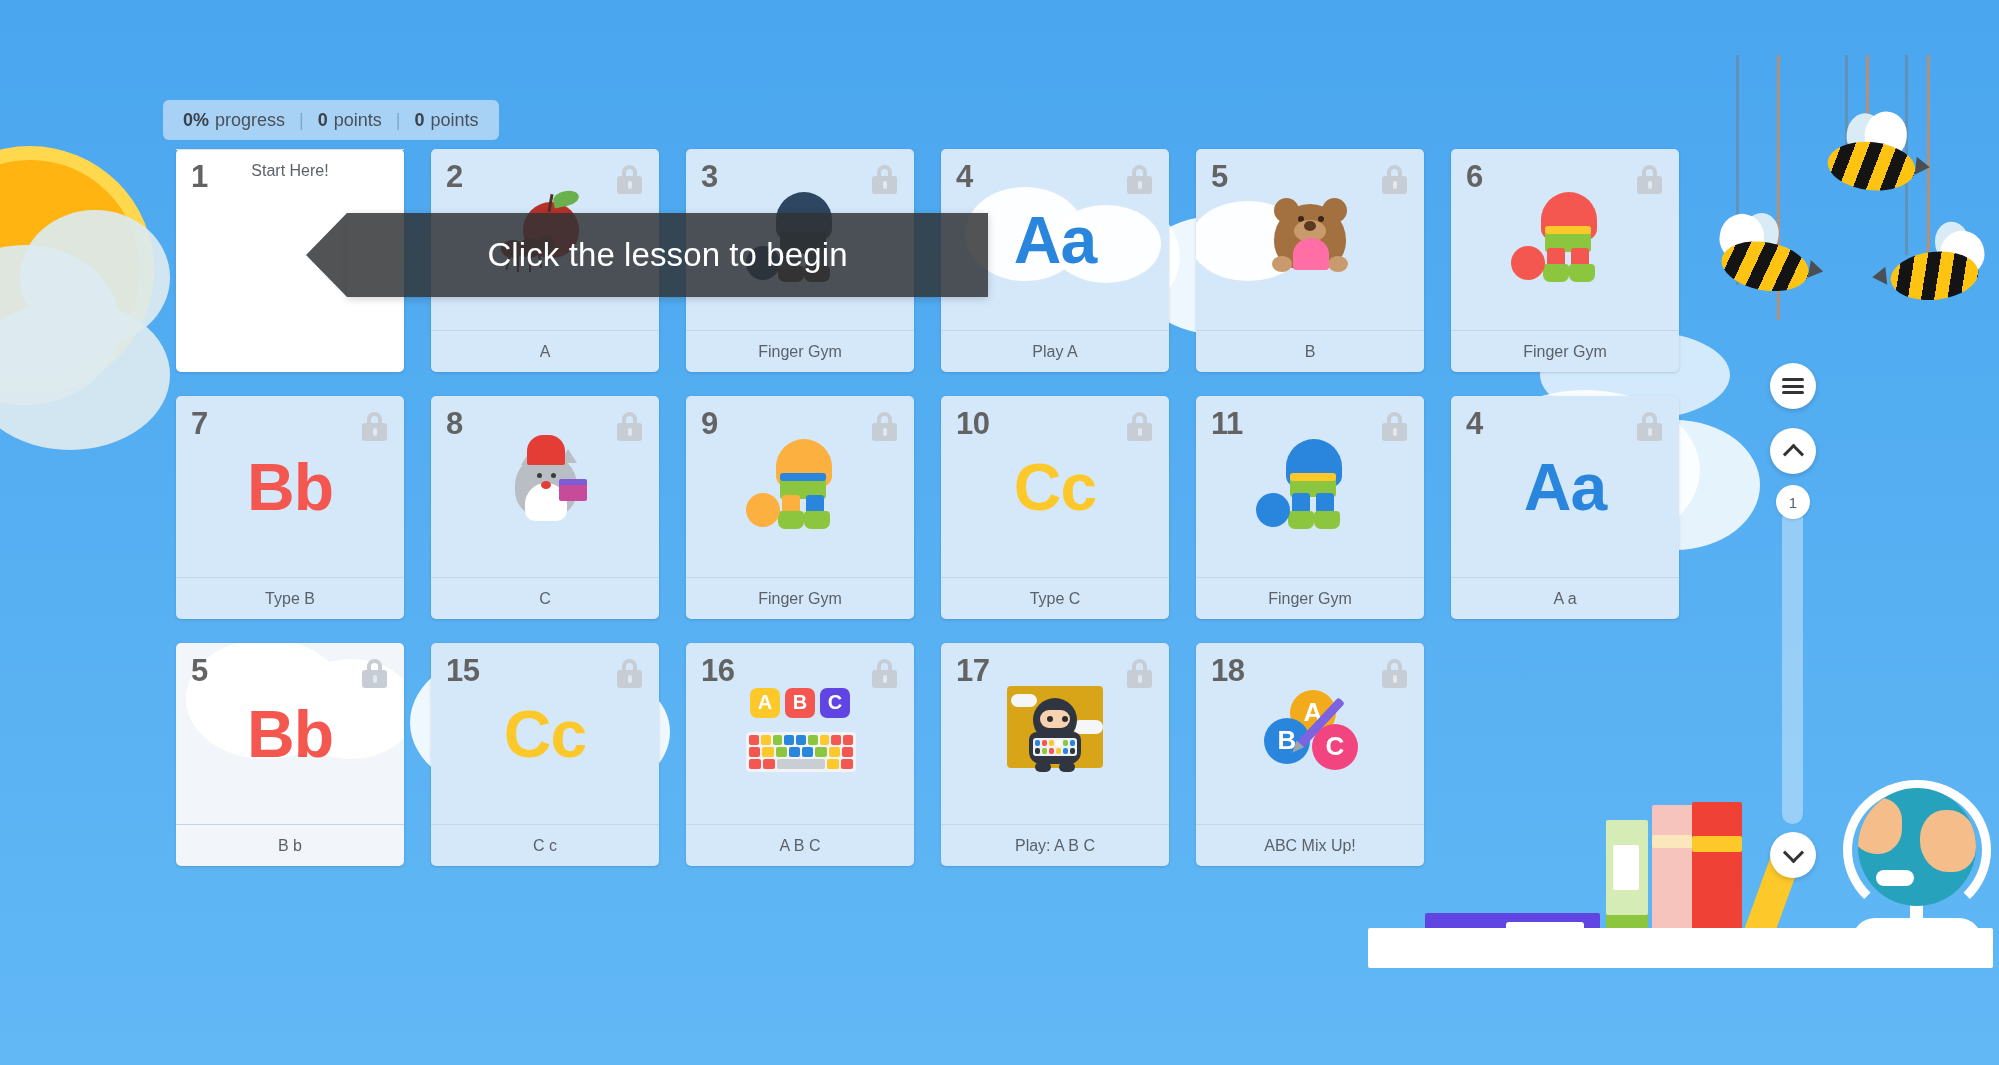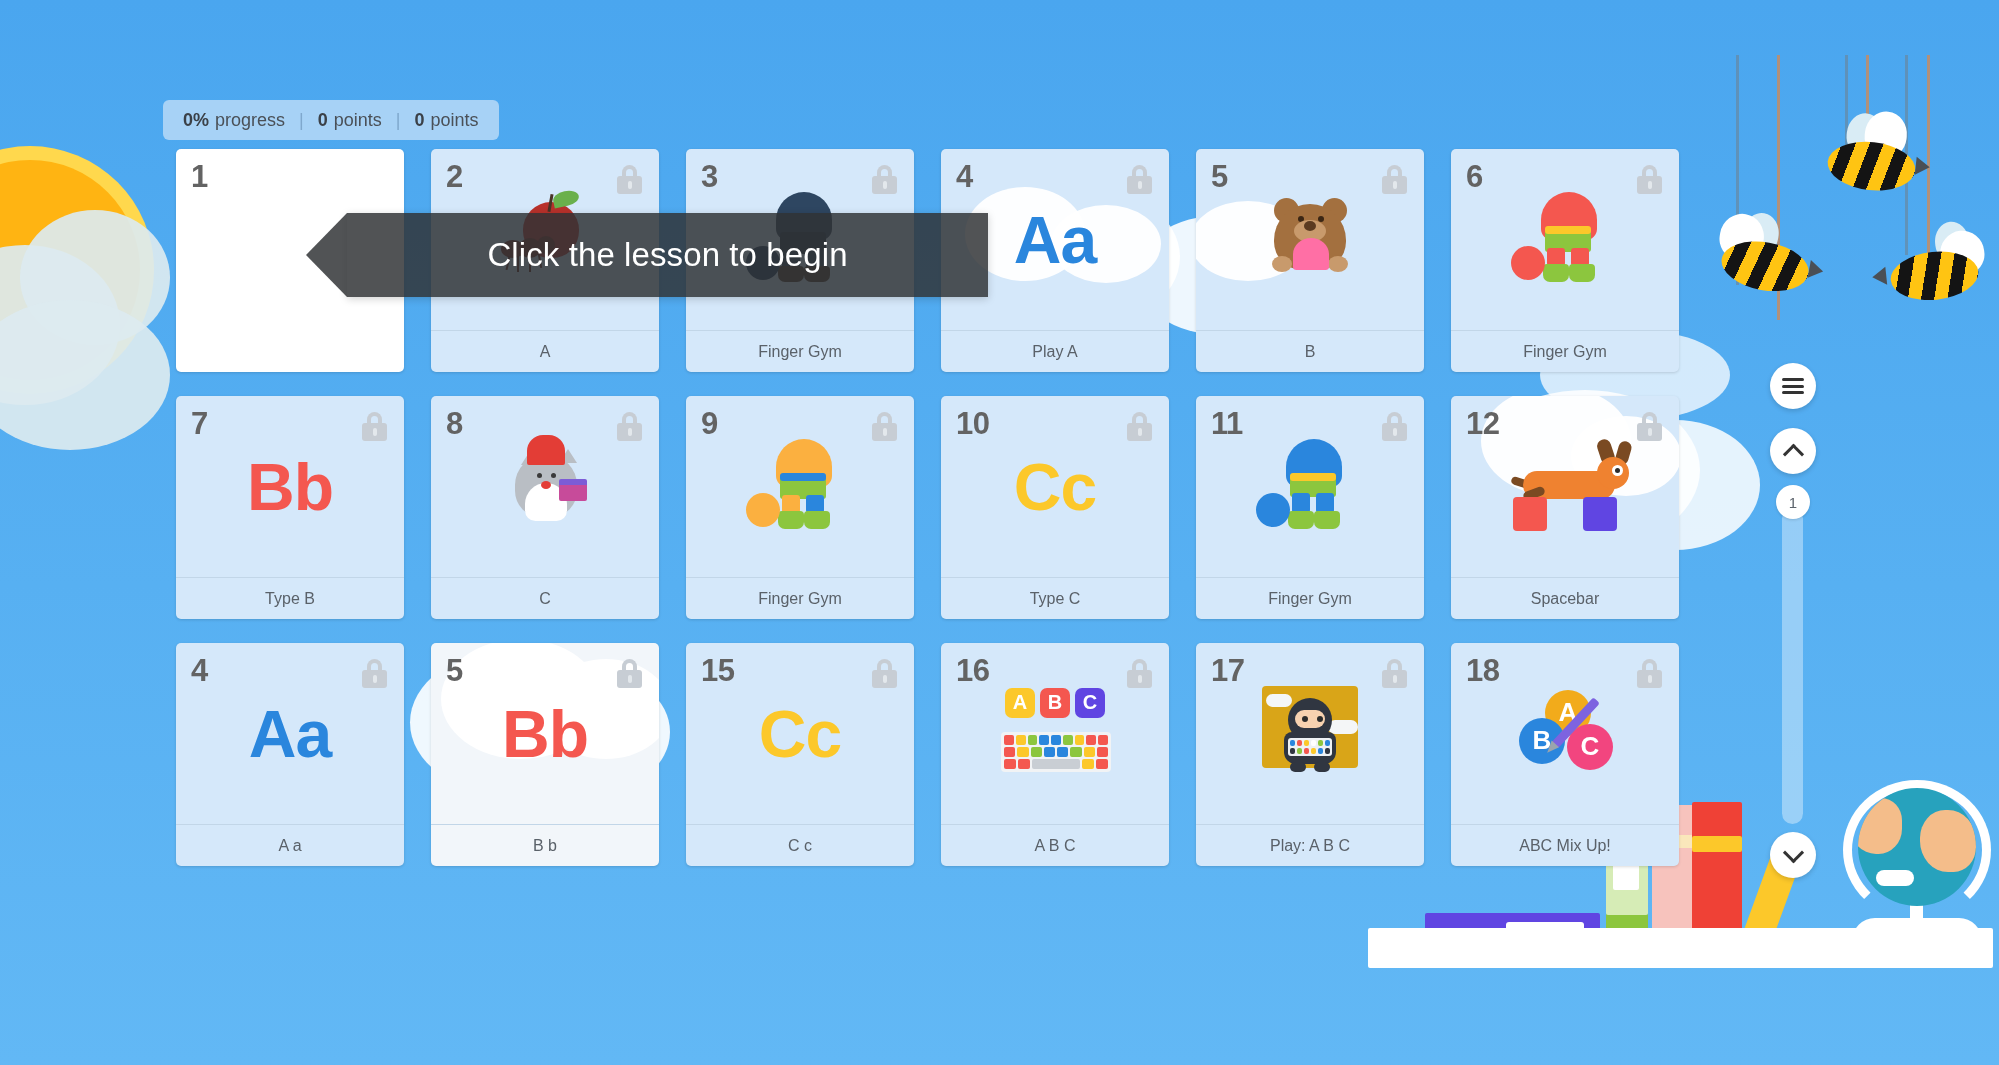--- a/index.html
+++ b/index.html
@@ -442,20 +442,21 @@
     <span style="margin-left:6px;">points</span>
     <span class="sep">|</span>
     <b>0</b>
     <span style="margin-left:6px;">points</span>
   </div>
 
   <div class="grid">
 
     <div class="tile first">
       <div class="tile-num">1</div>
+      <div class="tile-label">Start Here!</div>
     </div>
 
     <div class="tile">
       <div class="tile-num">2</div>
       <div class="lock">
           <div class="shackle"></div>
           <div class="body"></div>
         </div>
       <div class="tile-art">
         <div class="art">
@@ -635,43 +636,20 @@
           <div class="fg-sock" style="left:42px; top:66px; width:18px; height:20px; background:#2a86dd;"></div>
           <div class="fg-sock" style="left:66px; top:66px; width:18px; height:20px; background:#2a86dd;"></div>
           <div class="fg-shoe" style="left:38px; top:84px; width:26px; height:18px; background:#8cc63e;"></div>
           <div class="fg-shoe" style="left:64px; top:84px; width:26px; height:18px; background:#8cc63e;"></div>
           <div class="fg-ball" style="left:6px; top:66px; width:34px; height:34px; background:#2a86dd;"></div>
         </div>
       </div>
       <div class="tile-label">Finger Gym</div>
     </div>
 
-    <div class="tile">
-      <div class="tile-num" style="z-index:3;">12</div>
-      <div class="lock" style="z-index:3;">
-          <div class="shackle"></div>
-          <div class="body"></div>
-        </div>
-      <div class="tile-art">
-        <div class="tile-cloud" style="left:30px; top:-10px; width:150px; height:110px;"></div>
-        <div class="tile-cloud" style="left:120px; top:20px; width:110px; height:80px;"></div>
-        <div class="art" style="z-index:2;">
-          <div class="dog-tail"></div>
-          <div class="dog-body"></div>
-          <div class="dog-ear"></div>
-          <div class="dog-ear2"></div>
-          <div class="dog-head"></div>
-          <div class="dog-eye"></div>
-          <div style="position:absolute; left:18px; top:62px; width:22px; height:9px; background:#7a4a22; border-radius:5px; transform:rotate(-20deg);"></div>
-          <div class="block" style="left:8px; background:#f4574f;"></div>
-          <div class="block" style="left:78px; background:#6045e2;"></div>
-        </div>
-      </div>
-      <div class="tile-label">Spacebar</div>
-    </div>
 
     <div class="tile">
       <div class="tile-num">4</div>
       <div class="lock">
           <div class="shackle"></div>
           <div class="body"></div>
         </div>
       <div class="tile-art">
         <div class="letter-art letter-blue">Aa</div>
       </div>

